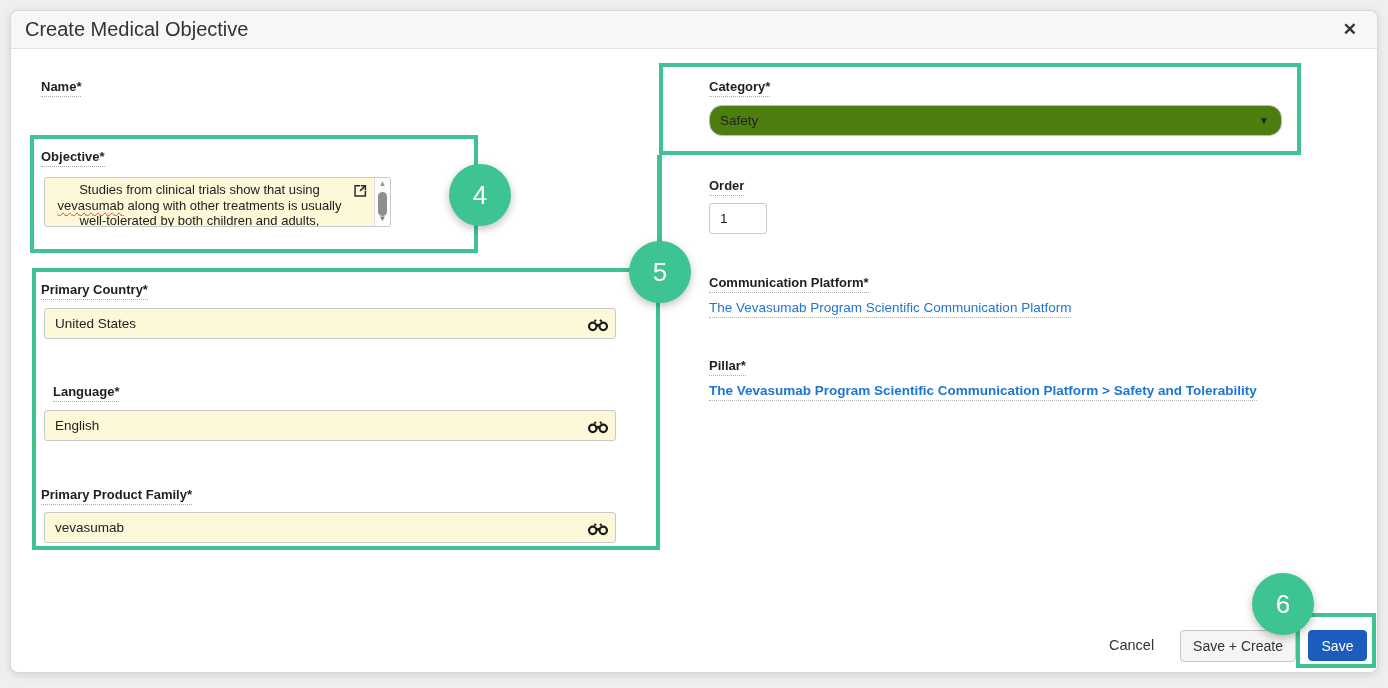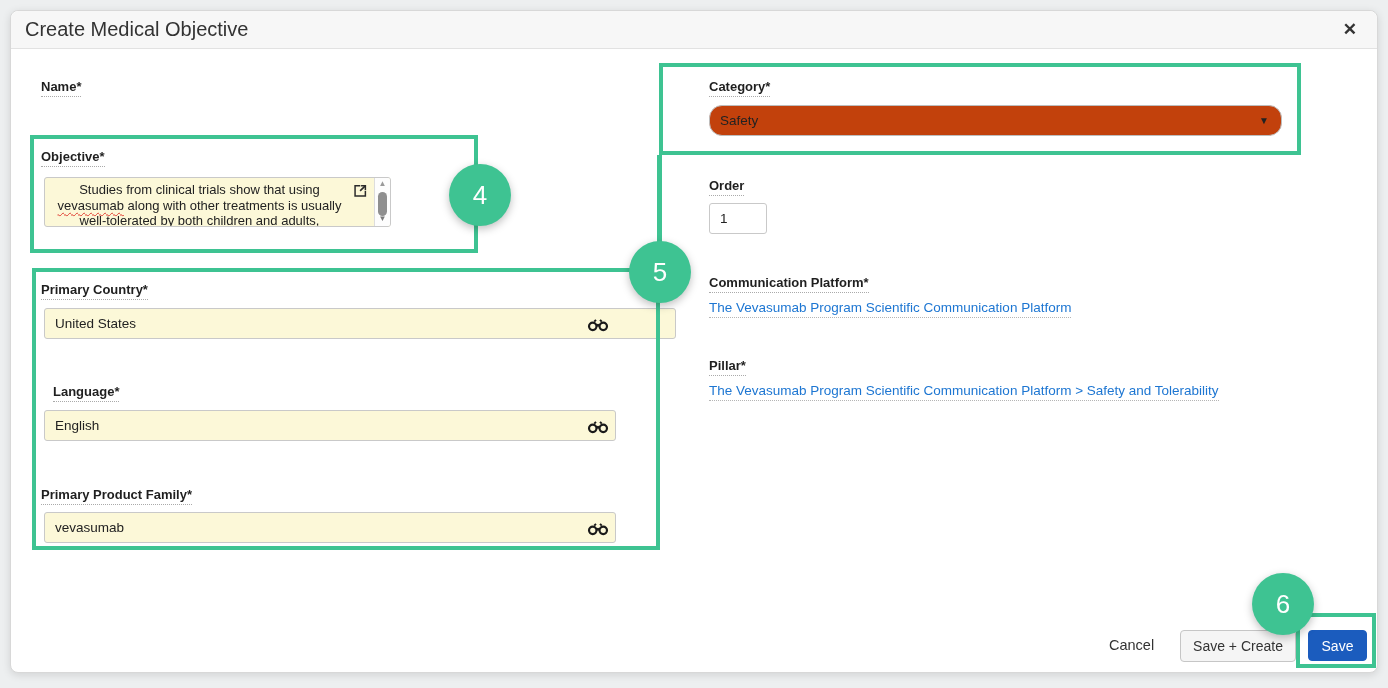--- a/index.html
+++ b/index.html
@@ -23,21 +23,21 @@
   .label > span { border-bottom:1px dotted #aaa; padding-bottom:2px; }
 
   
   .ifield { border:1px solid #c9c9c9; border-radius:3px; font-family:"Liberation Sans", sans-serif;
             font-size:13.5px; color:#222; padding:0 10px; outline:none; }
   .yellow { background:#fcf8d8; }
   .white  { background:#ffffff; }
   .binoc { width:22px; height:15px; }
 
   
-  .select { background:#c2410c; border:1px solid #bdbdbd; border-radius:13px;
+  .select { background:#4d7c0f; border:1px solid #bdbdbd; border-radius:13px;
             display:flex; align-items:center; font-size:13.5px; color:#222;
             padding:0 12px 0 10px; cursor:pointer; }
   .select .val { flex:1; }
   .select .caret { font-size:10px; color:#222; }
 
   
   .objbox { border:1px solid #c9c9c9; border-radius:3px; background:#fcf8d8; overflow:hidden; }
   .objtext { position:absolute; left:0; top:0; right:16px; bottom:0; padding:4px 28px 0 8px;
              font-size:13px; line-height:15.5px; color:#222; overflow:hidden; }
   .misspelled { text-decoration:underline; text-decoration-style:wavy; text-decoration-color:#e03c31;
@@ -98,21 +98,21 @@
       <div class="sbar">
         <span class="sarrow">▲</span>
         <div class="sthumb"></div>
         <span class="sarrow down">▼</span>
       </div>
     </div>
 
     <div class="label abs" style="left:30px; top:271px;">
       <span>Primary Country*</span>
     </div>
-    <input class="ifield yellow abs" style="left: 33px; top: 297px; width: 632px; height: 31px;" readonly="" value="United States">
+    <input class="ifield yellow abs" style="left: 33px; top: 297px; width: 572px; height: 31px;" readonly="" value="United States">
     <span class="abs" style="left:576px; top:306px;">
       <svg class="binoc" viewBox="0 0 26 16">
         <circle cx="6.8" cy="10.2" r="4.4" fill="none" stroke="#1a1a1a" stroke-width="2.6"></circle>
         <circle cx="19.2" cy="10.2" r="4.4" fill="none" stroke="#1a1a1a" stroke-width="2.6"></circle>
         <circle cx="13" cy="8.8" r="1.8" fill="#1a1a1a"></circle>
         <path d="M8.6 4.6 L10.6 2.4 M17.4 4.6 L15.4 2.4" stroke="#1a1a1a" stroke-width="2.2"></path>
       </svg>
     </span>
 
     <div class="label abs" style="left:42px; top:373px;">
@@ -157,21 +157,21 @@
     <div class="label abs" style="left:698px; top:264px;">
       <span>Communication Platform*</span>
     </div>
     <a class="link abs" style="left:698px; top:289px;">
       <span>The Vevasumab Program Scientific Communication Platform</span>
     </a>
 
     <div class="label abs" style="left:698px; top:347px;">
       <span>Pillar*</span>
     </div>
-    <a class="link abs" style="left:698px; top:372px;">
+    <a class="link abs" style="left:698px; top:372px;font-weight:bold;">
       <span>The Vevasumab Program Scientific Communication Platform &gt; Safety and Tolerability</span>
     </a>
 
     <div class="btn-text abs" style="left:1098px; top:626px;">Cancel</div>
     <button class="btn btn-gray abs" style="left:1169px; top:619px; width:116px; height:32px;">Save + Create</button>
     <button class="btn btn-blue abs" style="left:1297px; top:619px; width:59px; height:31px;">Save</button>
   </div>
 
   <div class="gbox" style="left:30px; top:135px; width:448px; height:118px;"></div>
   <div class="gbox" style="left:659px; top:63px; width:642px; height:92px;"></div>

